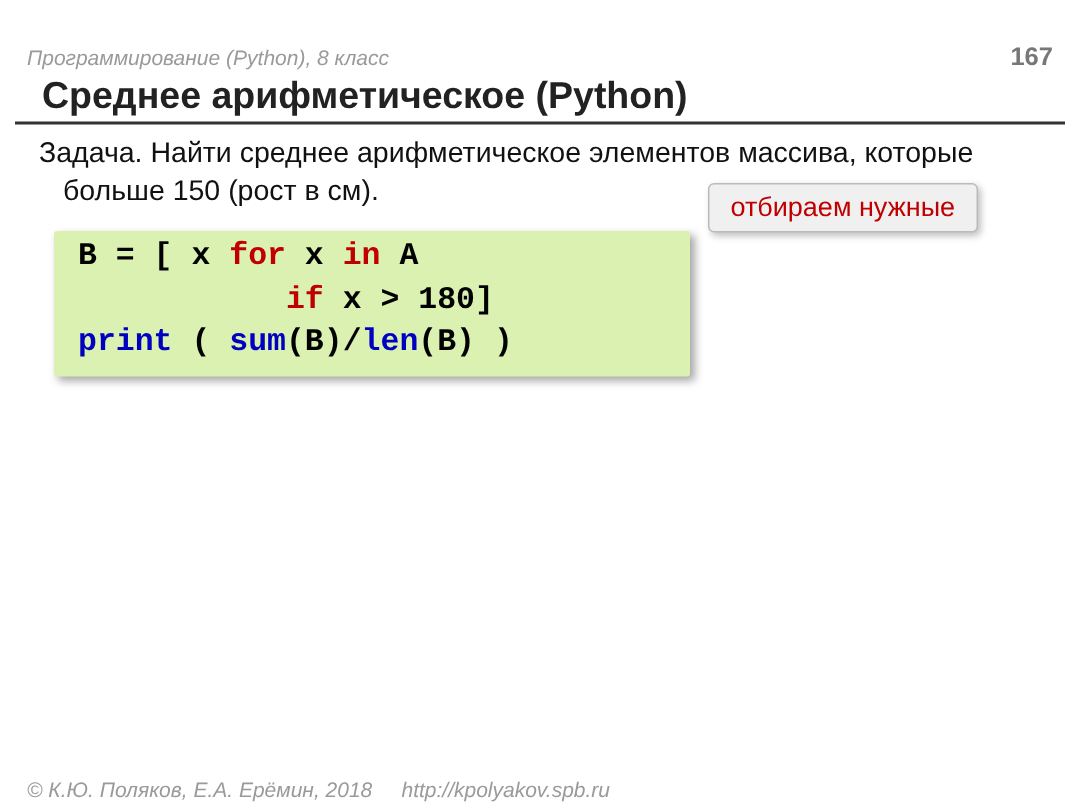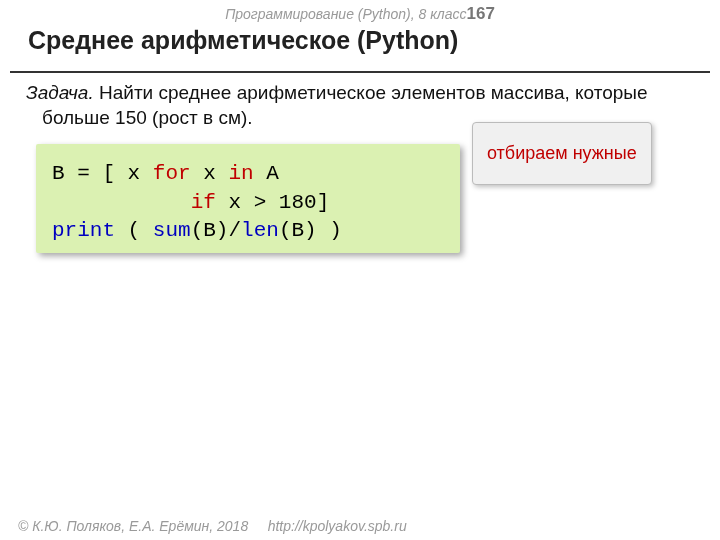--- a/index.html
+++ b/index.html
@@ -7,79 +7,80 @@
     padding: 0;
     width: 720px;
     height: 540px;
     background: white;
     font-family: Arial, sans-serif;
     position: relative;
     overflow: hidden;
   }
   .header-bar {
     display: flex;
-    justify-content: center;
+    justify-content: space-between;
     align-items: baseline;
     padding: 4px 18px 0 18px;
     color: #9a9a9a;
     font-size: 14px;
     font-style: italic;
   }
   .page-num {
     font-style: normal;
     font-weight: bold;
     font-size: 17px;
     color: #777;
+    margin-top: 24px;
   }
   .title {
     font-size: 25px;
     font-weight: bold;
     color: #222;
-    padding: 2px 18px 16px 18px;
+    padding: 2px 18px 2px 18px;
     border-bottom: 2px solid #333;
     margin: 0 10px 8px 10px;
   }
   .task {
     font-size: 19px;
     color: #111;
     padding: 0 30px 8px 42px;
     line-height: 1.3;
     text-indent: -16px;
   }
-  .task-label { font-style: italic; }
+  .task-label { }
   .code-block {
     background: #dbf1b2;
     border-radius: 2px;
     box-shadow: 3px 3px 6px rgba(0,0,0,0.35);
     margin: 6px 0 0 36px;
-    padding: 16px 16px 8px 16px;
+    padding: 4px 16px 8px 16px;
     width: 392px;
     font-family: "Courier New", monospace;
     font-size: 21px;
-    font-weight: normal;
+    font-weight: bold;
     line-height: 1.35;
     white-space: pre;
     position: relative;
     color: #000;
   }
   .kw-for  { color: #c00000; }
   .kw-in   { color: #c00000; }
   .kw-if   { color: #c00000; }
   .fn-print{ color: #0000c0; }
   .fn-sum  { color: #0000c0; }
   .fn-len  { color: #0000c0; }
   .callout {
     position: absolute;
     left: 472px;
     top: 122px;
     background: #f0f0f0;
     border: 1px solid #bbb;
     border-radius: 4px;
     box-shadow: 2px 2px 5px rgba(0,0,0,0.25);
-    padding: 20px 14px;
+    padding: 5px 14px;
     font-size: 18px;
     color: #c00000;
   }
   .footer {
     position: absolute;
     bottom: 6px;
     left: 18px;
     color: #9a9a9a;
     font-size: 14px;
     font-style: italic;

